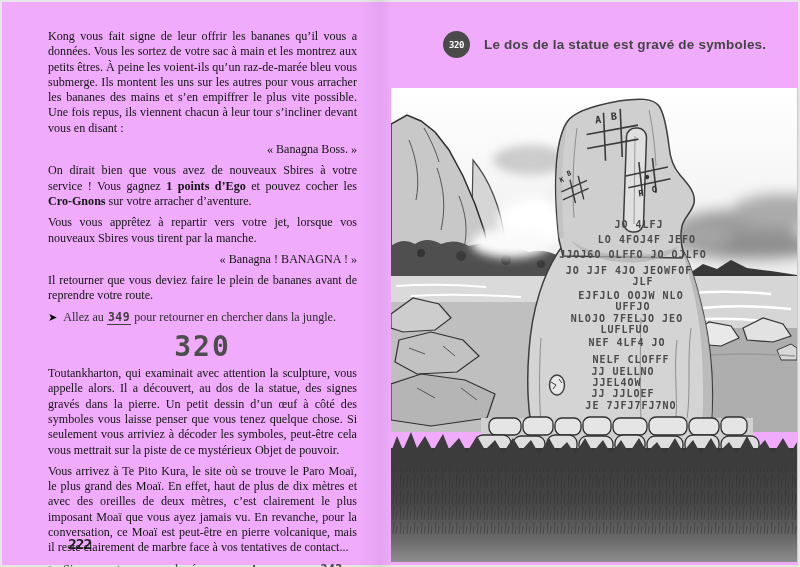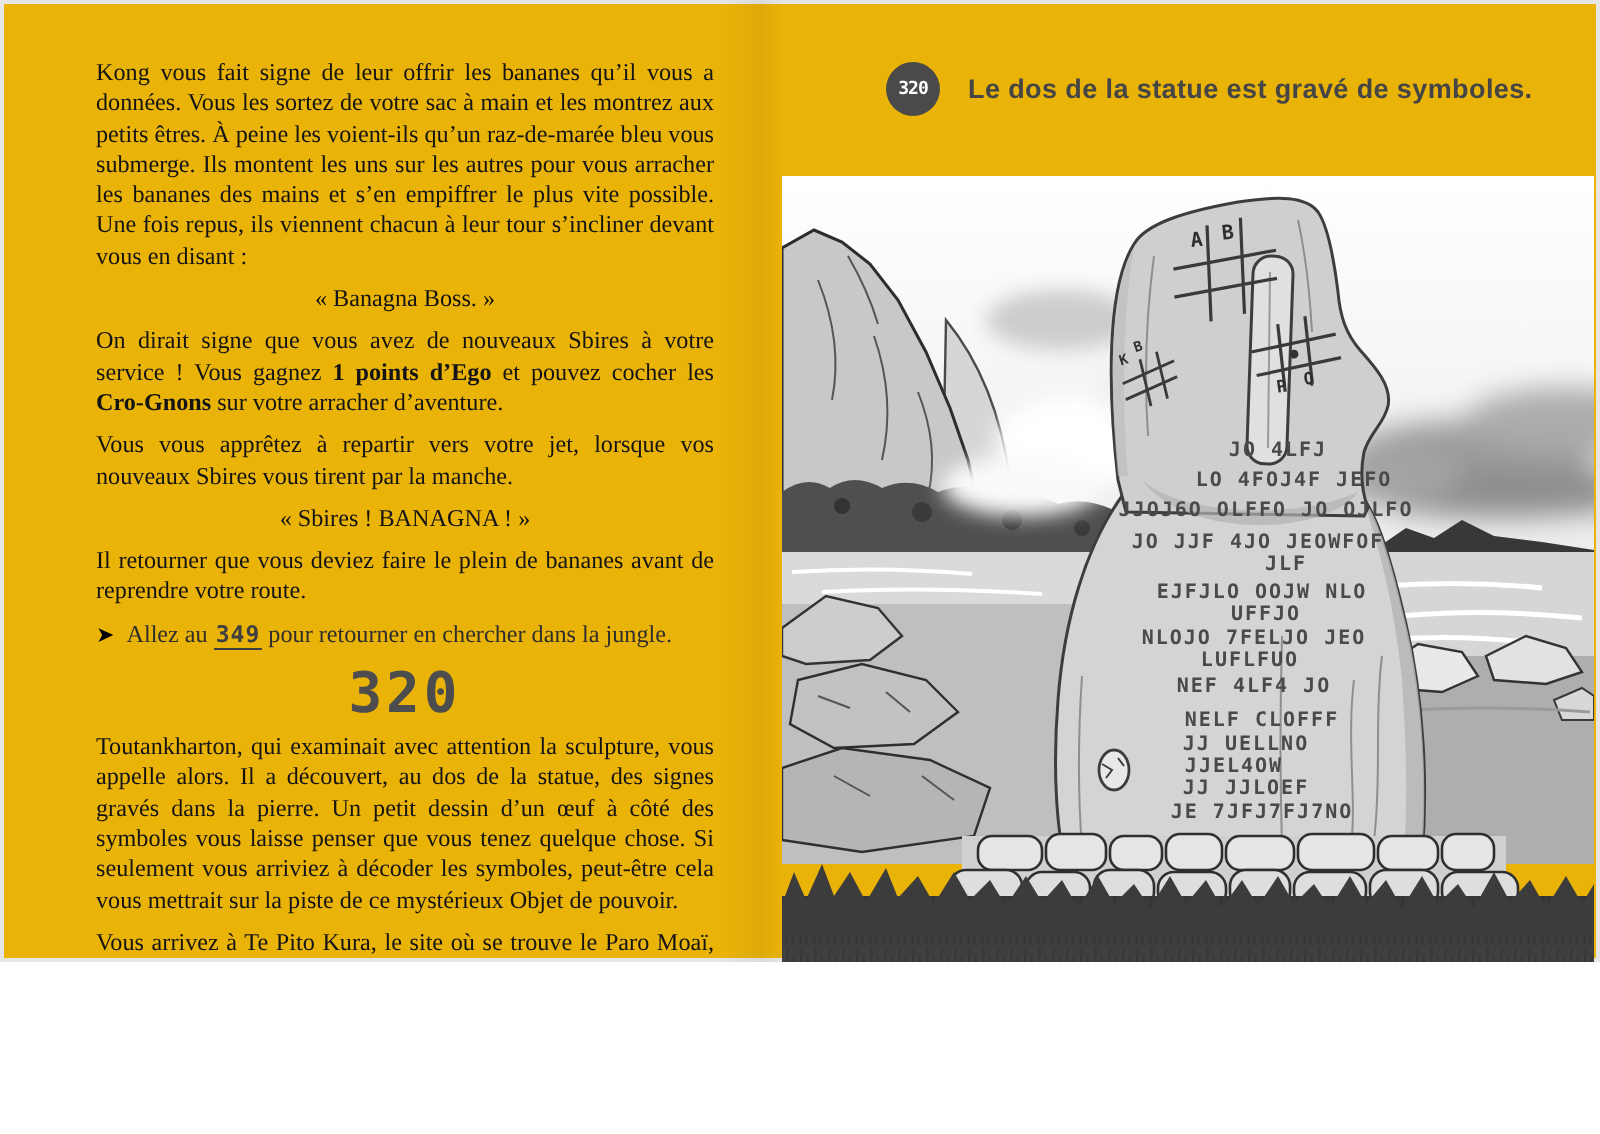--- a/index.html
+++ b/index.html
@@ -1,23 +1,23 @@
 <!DOCTYPE html>
 <html><head>
 <meta charset="utf-8">
 <style>
   html,body{margin:0;padding:0;background:#fff;}
-  .book{position:relative;width:800px;height:481px;background:#eab308;overflow:hidden;
+  .book{position:relative;width:800px;height:567px;background:#f0abfc;overflow:hidden;
         box-shadow:inset 0 0 0 2px #e6e6e6;font-family:"Liberation Serif",serif;}
   .gutter{position:absolute;left:360px;top:0;width:32px;height:567px;
         background:linear-gradient(90deg,rgba(0,0,0,0) 0%,rgba(0,0,0,0.05) 65%,rgba(0,0,0,0) 100%);}
   
   .page-left{position:absolute;left:48px;top:29px;width:309px;color:#141414;}
   .page-left p{margin:0 0 6px 0;font-size:12.1px;line-height:15.3px;text-align:justify;}
-  .page-left p.quote{text-align:center;}
+  .page-left p.quote{text-align:right;}
   .choice{margin:2px 0 7px 0 !important;text-align:right;color:#2e2e2e;}
   .arrow{display:inline-block;margin-right:6px;font-size:11px;color:#000;
         font-family:"DejaVu Sans",sans-serif;}
   .ref{font-family:"DejaVu Sans Mono",monospace;font-weight:bold;font-size:11.5px;color:#3f3f3f;
         text-decoration:none;border-bottom:1.4px solid #3f3f3f;letter-spacing:0.5px;padding:0 1px;cursor:pointer;}
   .goto-bold{font-family:"Liberation Sans",sans-serif;font-weight:bold;font-size:11.3px;
         color:#2e2e2e;letter-spacing:0.2px;}
   .section-num{font-family:"DejaVu Sans Mono",monospace;font-weight:bold;font-size:28px;
         color:#4d4d4d;text-align:center;margin:6px 0 4px 0;letter-spacing:2px;line-height:30px;}
   .page-num{position:absolute;left:50px;top:536px;font-family:"DejaVu Sans Mono",monospace;
@@ -37,24 +37,24 @@
 </head>
 <body>
 
 <div class="book">
   <div class="gutter"></div>
 
   <div class="page-left">
     <p>Kong vous fait signe de leur offrir les bananes qu’il vous a données. Vous les sortez de votre sac à main et les montrez aux petits êtres. À peine les voient-ils qu’un raz-de-marée bleu vous submerge. Ils montent les uns sur les autres pour vous arracher les bananes des mains et s’en empiffrer le plus vite possible. Une fois repus, ils viennent chacun à leur tour s’incliner devant vous en disant :</p>
     <p class="quote">« Banagna Boss. »</p>
     <p>
-      <span>On dirait signe que vous avez de nouveaux Sbires à votre service ! Vous gagnez </span><b>1 points d’Ego</b><span> et pouvez cocher les </span><b>Cro-Gnons</b><span> sur votre arracher d’aventure.</span>
+      <span>On dirait bien que vous avez de nouveaux Sbires à votre service ! Vous gagnez </span><b>1 points d’Ego</b><span> et pouvez cocher les </span><b>Cro-Gnons</b><span> sur votre arracher d’aventure.</span>
     </p>
     <p>Vous vous apprêtez à repartir vers votre jet, lorsque vos nouveaux Sbires vous tirent par la manche.</p>
-    <p class="quote">« Sbires ! BANAGNA ! »</p>
+    <p class="quote">« Banagna ! BANAGNA ! »</p>
     <p>Il retourner que vous deviez faire le plein de bananes avant de reprendre votre route.</p>
     <p class="choice">
       <span class="arrow">➤</span><span>Allez au </span><a class="ref">349</a><span> pour retourner en chercher dans la jungle.</span>
     </p>
     <h2 class="section-num">320</h2>
     <p>Toutankharton, qui examinait avec attention la sculpture, vous appelle alors. Il a découvert, au dos de la statue, des signes gravés dans la pierre. Un petit dessin d’un œuf à côté des symboles vous laisse penser que vous tenez quelque chose. Si seulement vous arriviez à décoder les symboles, peut-être cela vous mettrait sur la piste de ce mystérieux Objet de pouvoir.</p>
     <p>Vous arrivez à Te Pito Kura, le site où se trouve le Paro Moaï, le plus grand des Moaï. En effet, haut de plus de dix mètres et avec des oreilles de deux mètres, c’est clairement le plus imposant Moaï que vous ayez jamais vu. En revanche, pour la conversation, ce Moaï est peut-être en pierre volcanique, mais il reste clairement de marbre face à vos tentatives de contact...</p>
     <p class="choice">
       <span class="arrow">➤</span><span>Si vous ne trouvez pas la réponse, </span><b class="goto-bold">rendez-vous au </b><a class="ref">243</a>
     </p>

